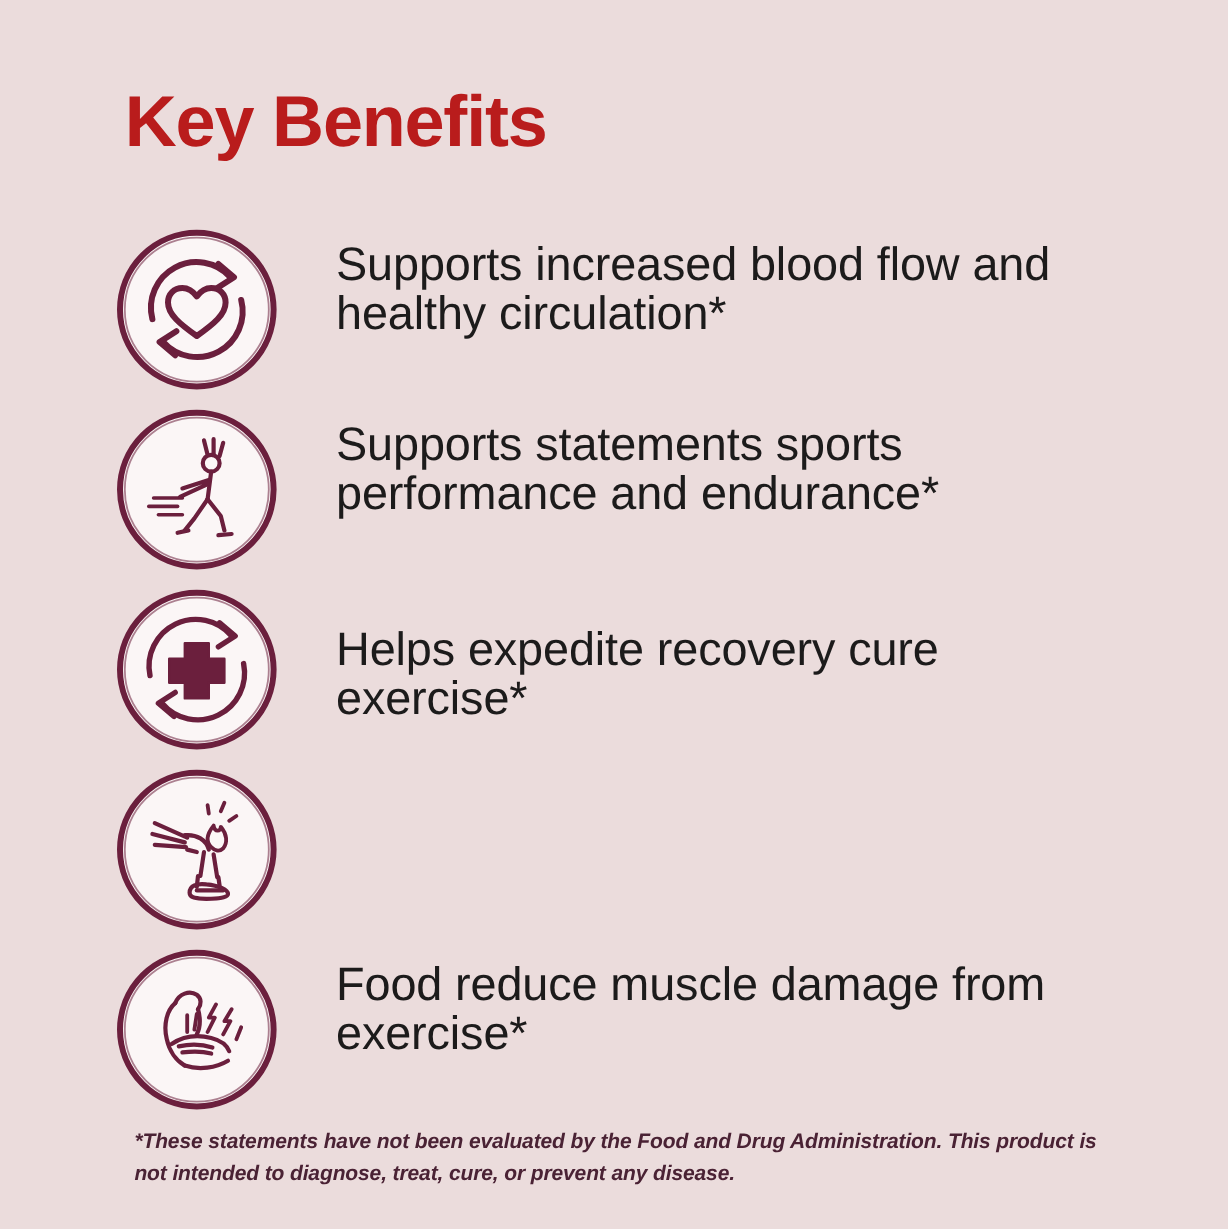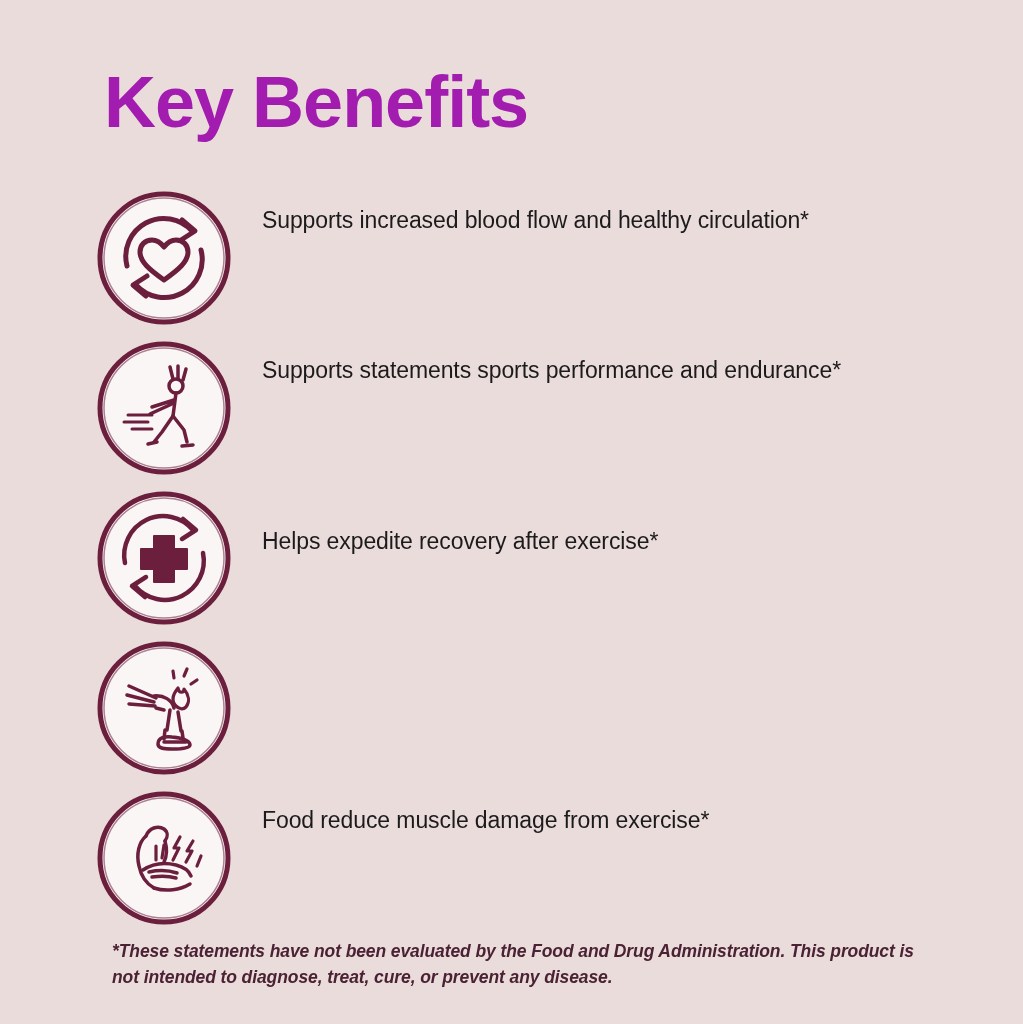--- a/index.html
+++ b/index.html
@@ -19,24 +19,24 @@
     height: 1024px;
     background: #EBDCDC;
     box-sizing: border-box;
   }
 
   
   .title {
     position: absolute;
     left: 104px;
     top: 52px;
-    font-size: 72px;
+    font-size: 60px;
     line-height: 100px;
     font-weight: bold;
-    color: #a21caf;
+    color: #b91c1c;
     letter-spacing: -1px;
     white-space: nowrap;
   }
 
   
   .benefits {
     position: absolute;
     left: 0;
     top: 186px;
     width: 1023px;
@@ -55,23 +55,23 @@
     height: 140px;
     flex: 0 0 auto;
   }
   .badge svg {
     display: block;
     width: 140px;
     height: 140px;
   }
   .benefit-text {
     position: absolute;
-    left: 262px;
+    left: 280px;
     width: 660px;
-    font-size: 23px;
+    font-size: 39px;
     line-height: 41px;
     color: #1C1B1B;
     font-weight: normal;
     letter-spacing: -0.1px;
   }
   .benefit-text.two-line { top: 14px; }
   .benefit-text.one-line { top: 35px; }
 
   
   .disclaimer {
@@ -140,21 +140,21 @@
         <svg viewBox="0 0 140 140" xmlns="http://www.w3.org/2000/svg">
           <circle cx="70" cy="70" r="64" fill="#FBF6F6" stroke="#6B1F3D" stroke-width="5"></circle>
           <circle cx="70" cy="70" r="60" fill="none" stroke="#6B1F3D" stroke-width="1.5" opacity="0.55"></circle>
           <path d="M31 75 A39 39 0 0 1 99 42" fill="none" stroke="#6B1F3D" stroke-width="4.5" stroke-linecap="round"></path>
           <path d="M89 31 L102 42 L88 51" fill="none" stroke="#6B1F3D" stroke-width="4.5" stroke-linecap="round" stroke-linejoin="round"></path>
           <path d="M109 65 A39 39 0 0 1 41 98" fill="none" stroke="#6B1F3D" stroke-width="4.5" stroke-linecap="round"></path>
           <path d="M51 109 L38 98 L52 89" fill="none" stroke="#6B1F3D" stroke-width="4.5" stroke-linecap="round" stroke-linejoin="round"></path>
           <path d="M60 48 L80 48 L80 61 L93 61 L93 81 L80 81 L80 94 L60 94 L60 81 L47 81 L47 61 L60 61 Z" fill="#6B1F3D" stroke="#6B1F3D" stroke-width="2" stroke-linejoin="round"></path>
         </svg>
       </div>
-      <div class="benefit-text one-line">Helps expedite recovery after exercise*</div>
+      <div class="benefit-text one-line">Helps expedite recovery cure exercise*</div>
     </div>
 
     <div class="benefit-row">
       <div class="badge">
         <svg viewBox="0 0 140 140" xmlns="http://www.w3.org/2000/svg">
           <circle cx="70" cy="70" r="64" fill="#FBF6F6" stroke="#6B1F3D" stroke-width="5"></circle>
           <circle cx="70" cy="70" r="60" fill="none" stroke="#6B1F3D" stroke-width="1.5" opacity="0.55"></circle>
           <g fill="none" stroke="#6B1F3D" stroke-width="3.5" stroke-linecap="round" stroke-linejoin="round">
             <path d="M35 48 L62 60 M33 57 L60 64 M35 66 L61 68"></path>
             <path d="M60 58 C70 57 78 62 80 70"></path>

